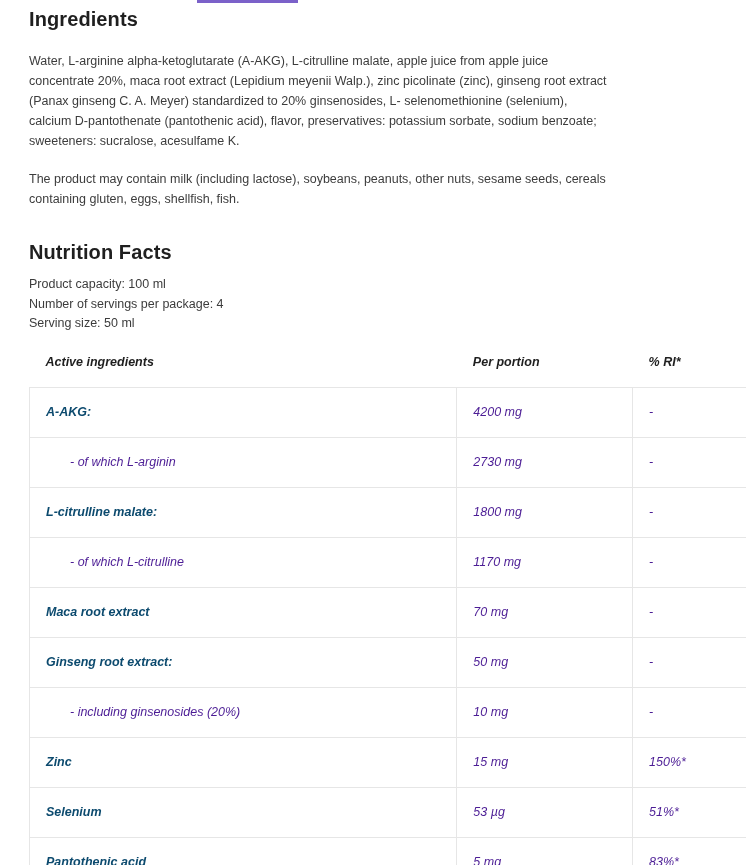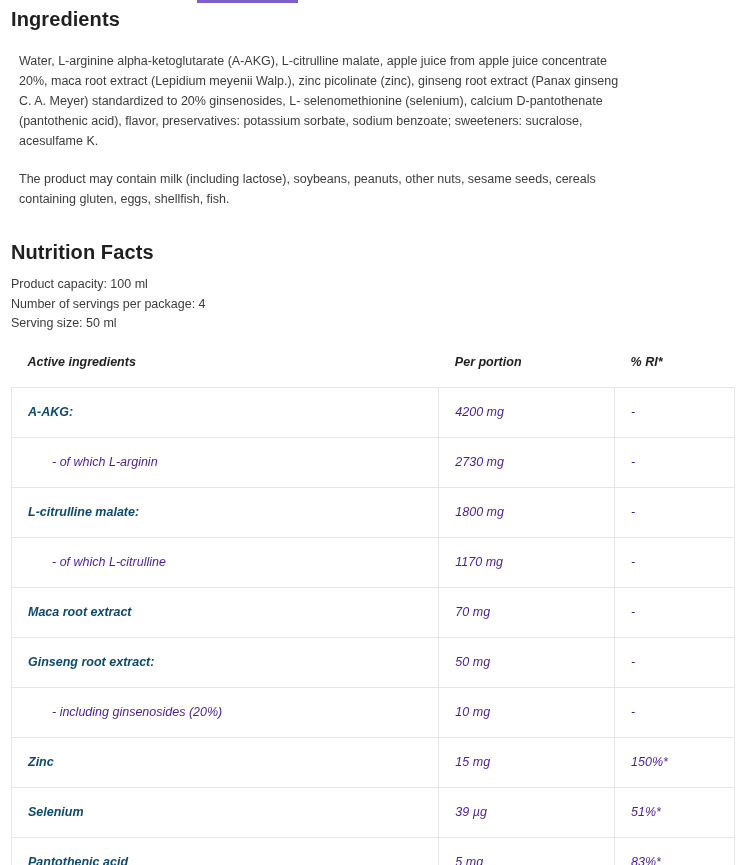--- a/index.html
+++ b/index.html
@@ -10,21 +10,21 @@
     height: 865px;
     background: #ffffff;
     font-family: "Liberation Sans", sans-serif;
     color: #2b2b2b;
     overflow: hidden;
   }
   .page {
     width: 641px;
     height: 865px;
     position: relative;
-    padding: 0 11px;
+    padding: 0 29px;
   }
   .top-rule {
     position: absolute;
     left: 197px;
     top: 0;
     width: 101px;
     height: 3px;
     background: #7b61c9;
   }
   h2.section-title {
@@ -32,21 +32,21 @@
     font-weight: bold;
     color: #1f1f1f;
     margin: 0;
     letter-spacing: 0.1px;
   }
   #ingredients-title { padding-top: 8px; }
   .para {
     font-size: 12.5px;
     line-height: 20px;
     color: #3c3c3c;
-    margin: 8px;
+    margin: 0;
   }
   #ingredients-text { margin-top: 20px; }
   #allergens-text { margin-top: 18px; }
   #nutrition-title { margin-top: 32px; }
   .meta-list {
     margin-top: 11px;
     font-size: 12.5px;
     line-height: 19.5px;
     color: #3c3c3c;
   }
@@ -144,21 +144,21 @@
           <td class="val">10 mg</td>
           <td class="ri">-</td>
         </tr>
         <tr>
           <td class="name bold">Zinc</td>
           <td class="val">15 mg</td>
           <td class="ri">150%*</td>
         </tr>
         <tr>
           <td class="name bold">Selenium</td>
-          <td class="val">39 µg</td>
+          <td class="val">53 µg</td>
           <td class="ri">51%*</td>
         </tr>
         <tr>
           <td class="name bold">Pantothenic acid</td>
           <td class="val">5 mg</td>
           <td class="ri">83%*</td>
         </tr>
       </tbody>
   </table>
 

